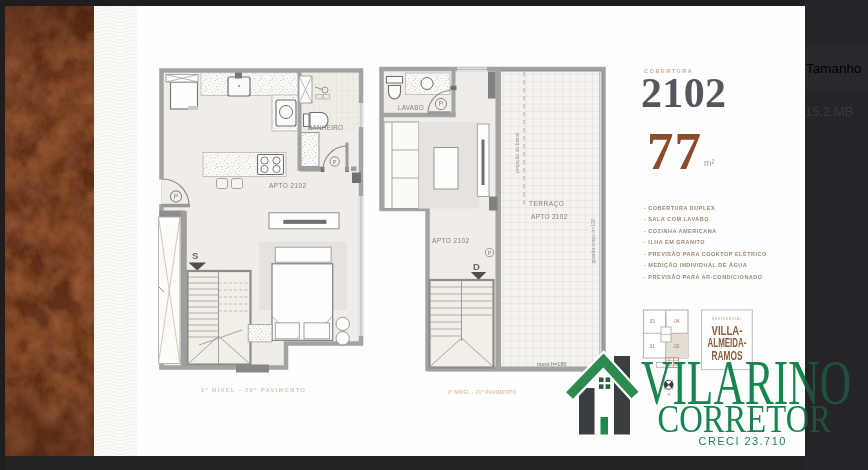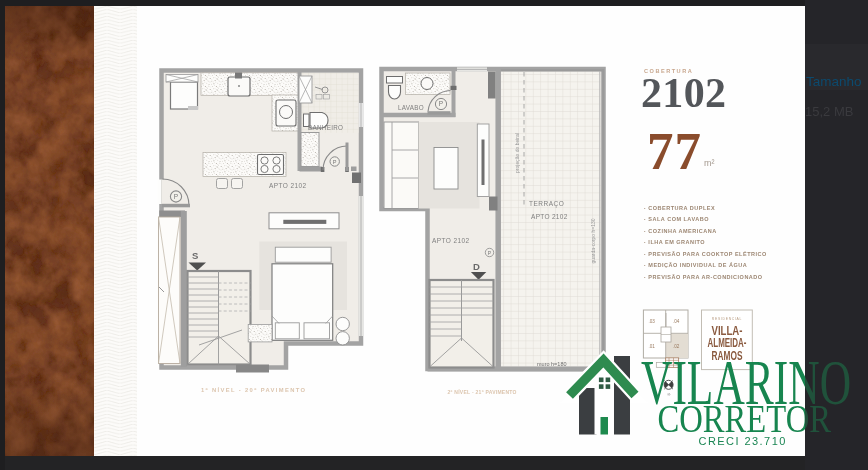--- a/index.html
+++ b/index.html
@@ -366,15 +366,15 @@
         <path d="M668.6 384.8 L671.8 381.6 A4.5 4.5 0 0 1 671.8 388 Z" fill="#3f3f3f"></path>
         <path d="M664.2 380.4 L673 389.2 M673 380.4 L664.2 389.2" stroke="#3f3f3f" stroke-width="0.7"></path>
         <text x="667.3" y="395.5" font-size="4.2" fill="#555">®</text>
       </g>
       <text transform="translate(657.5 432) scale(0.816 1)" font-size="40" fill="#17854f" font-family="Liberation Serif, serif">CORRETOR</text>
       <text x="698.5" y="444.5" font-size="11" fill="#1a8553" letter-spacing="1.45">CRECI 23.710</text>
     </g>
   </svg>
 
   <div class="abs" style="left:805px;top:0;width:63px;height:470px;background:rgba(40,40,44,0.55)"></div>
-  <div class="abs" style="left:806px;top:74px;font-size:13.5px;color:#0c4a6e;">Tamanho</div>
+  <div class="abs" style="left:806px;top:61px;font-size:13.5px;color:#000000;">Tamanho</div>
   <div class="abs" style="left:805px;top:104px;font-size:13px;color:#3a3a3e;">15,2 MB</div>
 </div>
 
 </body></html>

